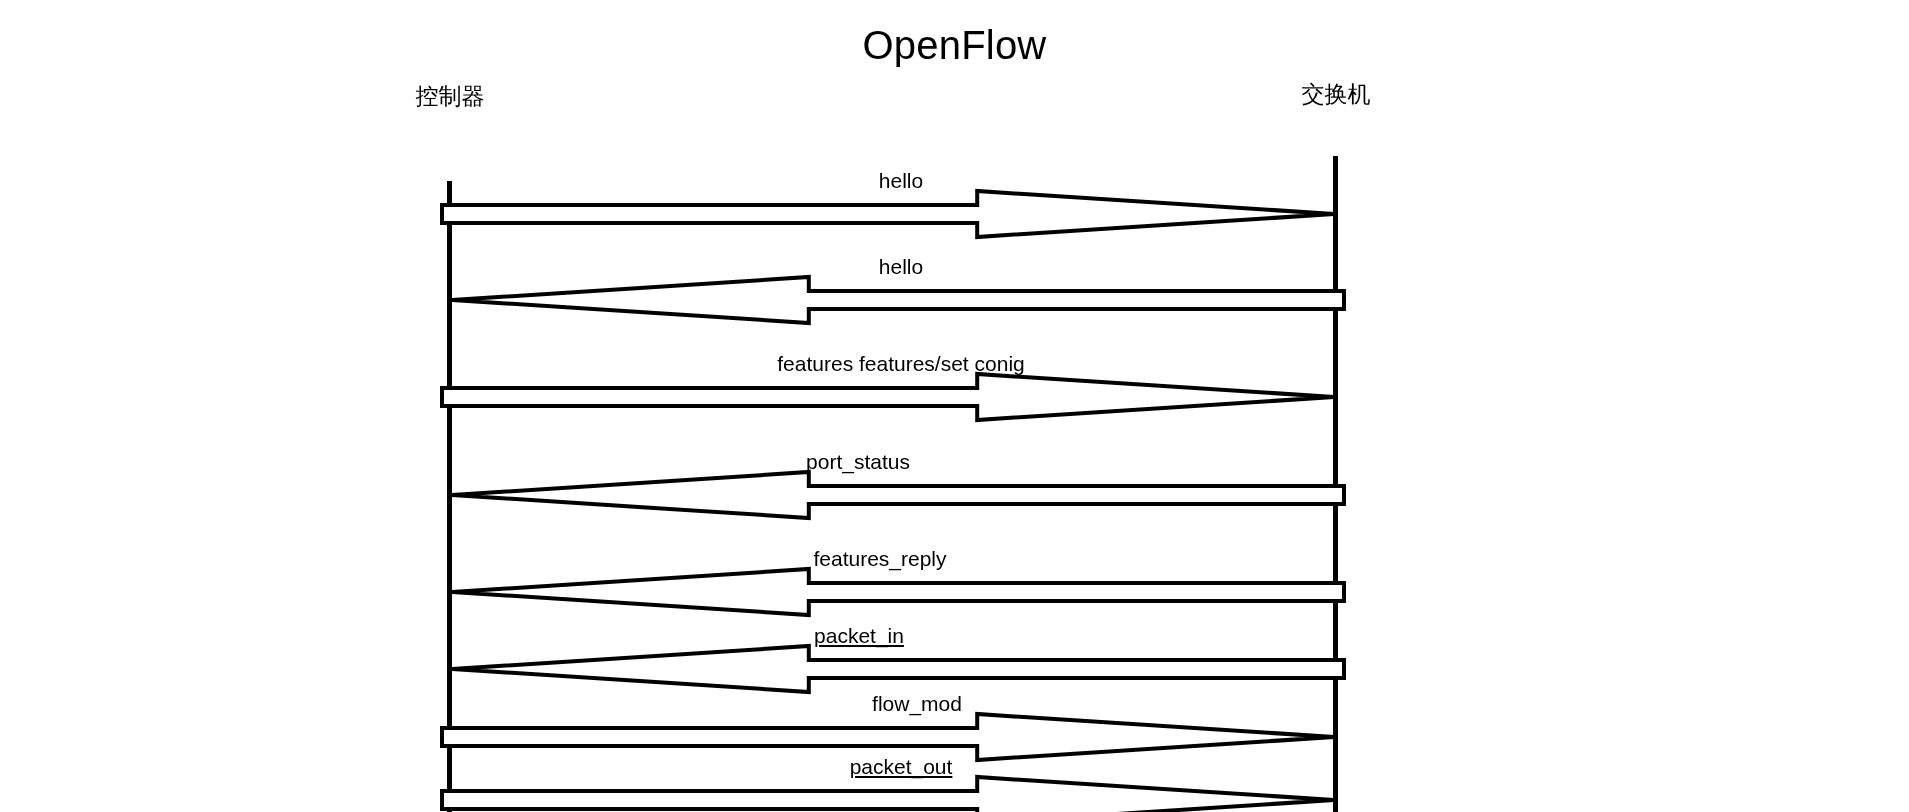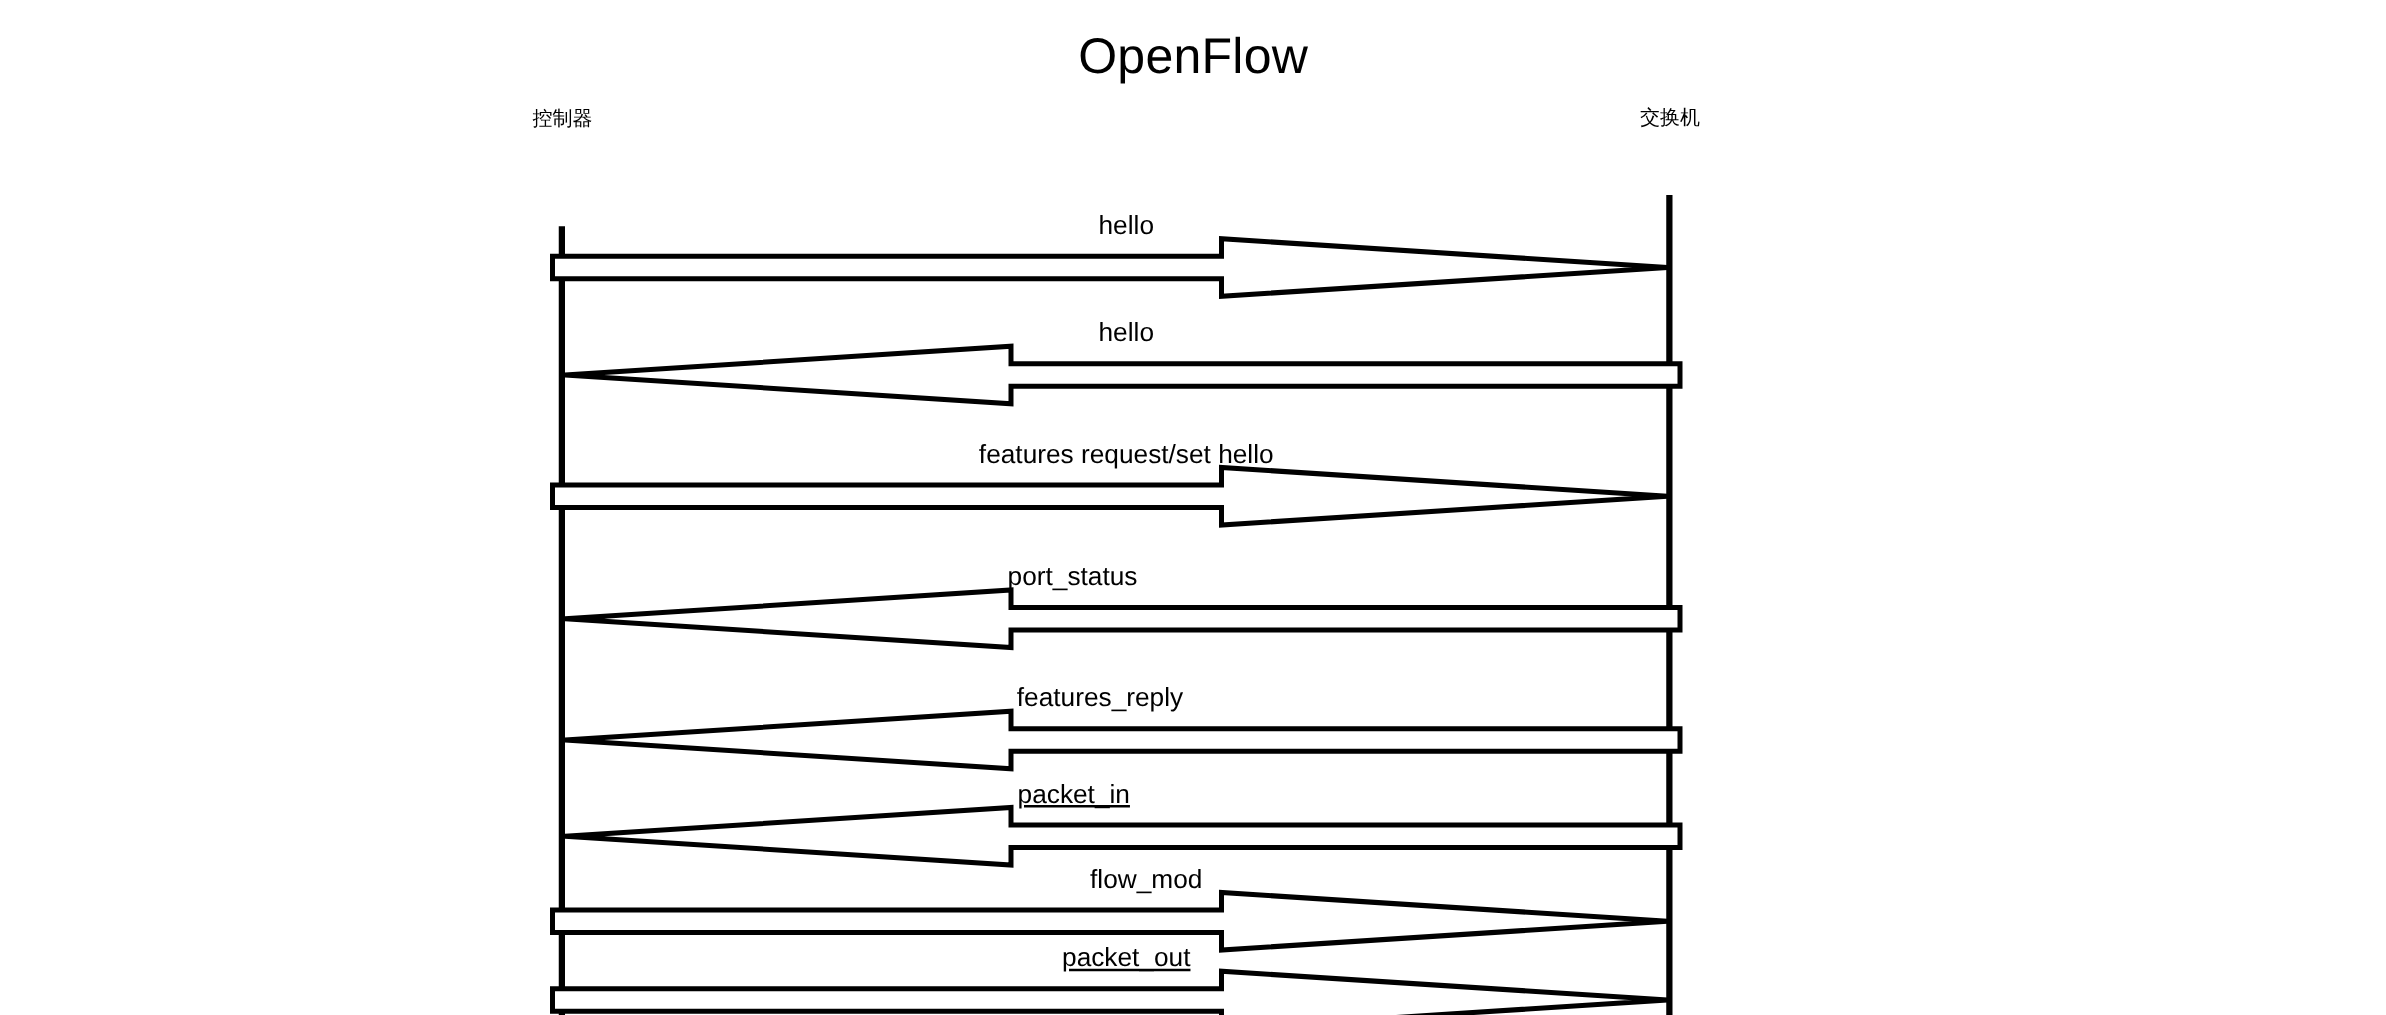--- a/index.html
+++ b/index.html
@@ -25,27 +25,27 @@
     width: 1909px;
     text-align: center;
     font-size: 40px;
     line-height: 46px;
     font-weight: 400;
     letter-spacing: 0.2px;
     white-space: nowrap;
   }
   .actor-label {
     position: absolute;
-    font-size: 16px;
+    font-size: 23px;
     line-height: 30px;
     white-space: nowrap;
     transform: translateX(-50%);
   }
   #actor-controller-label { left: 450px; top: 81px; }
-  #actor-switch-label    { left: 1336px; top: 80px; }
+  #actor-switch-label    { left: 1336px; top: 80px; font-family: Liberation Serif, serif; }
 
   .lifeline {
     position: absolute;
     width: 5px;
     background: #000000;
   }
   #lifeline-controller { left: 447px; top: 181px; height: 631px; }
   #lifeline-switch     { left: 1333px; top: 156px; height: 656px; }
 
   .message {
@@ -103,21 +103,21 @@
           <polygon class="arrow-shape" points="10,26 545.1999999999999,26 545.1999999999999,12 902,35 545.1999999999999,58 545.1999999999999,44 10,44"></polygon>
         </svg>
       </div>
       <div class="message">
         <div class="message-label" style="left: 901px; top: 252px;">hello</div>
         <svg class="arrow-svg" width="912" height="70" viewBox="0 0 912 70" style="left: 442px; top: 265px;">
           <polygon class="arrow-shape" points="902,26 366.8,26 366.8,12 10,35 366.8,58 366.8,44 902,44"></polygon>
         </svg>
       </div>
       <div class="message">
-        <div class="message-label" style="left: 901px; top: 349px;">features request/set hello</div>
+        <div class="message-label" style="left: 901px; top: 349px;">features features/set conig</div>
         <svg class="arrow-svg" width="912" height="70" viewBox="0 0 912 70" style="left: 432px; top: 362px;">
           <polygon class="arrow-shape" points="10,26 545.1999999999999,26 545.1999999999999,12 902,35 545.1999999999999,58 545.1999999999999,44 10,44"></polygon>
         </svg>
       </div>
       <div class="message">
         <div class="message-label" style="left: 858px; top: 447px;">port_status</div>
         <svg class="arrow-svg" width="912" height="70" viewBox="0 0 912 70" style="left: 442px; top: 460px;">
           <polygon class="arrow-shape" points="902,26 366.8,26 366.8,12 10,35 366.8,58 366.8,44 902,44"></polygon>
         </svg>
       </div>

